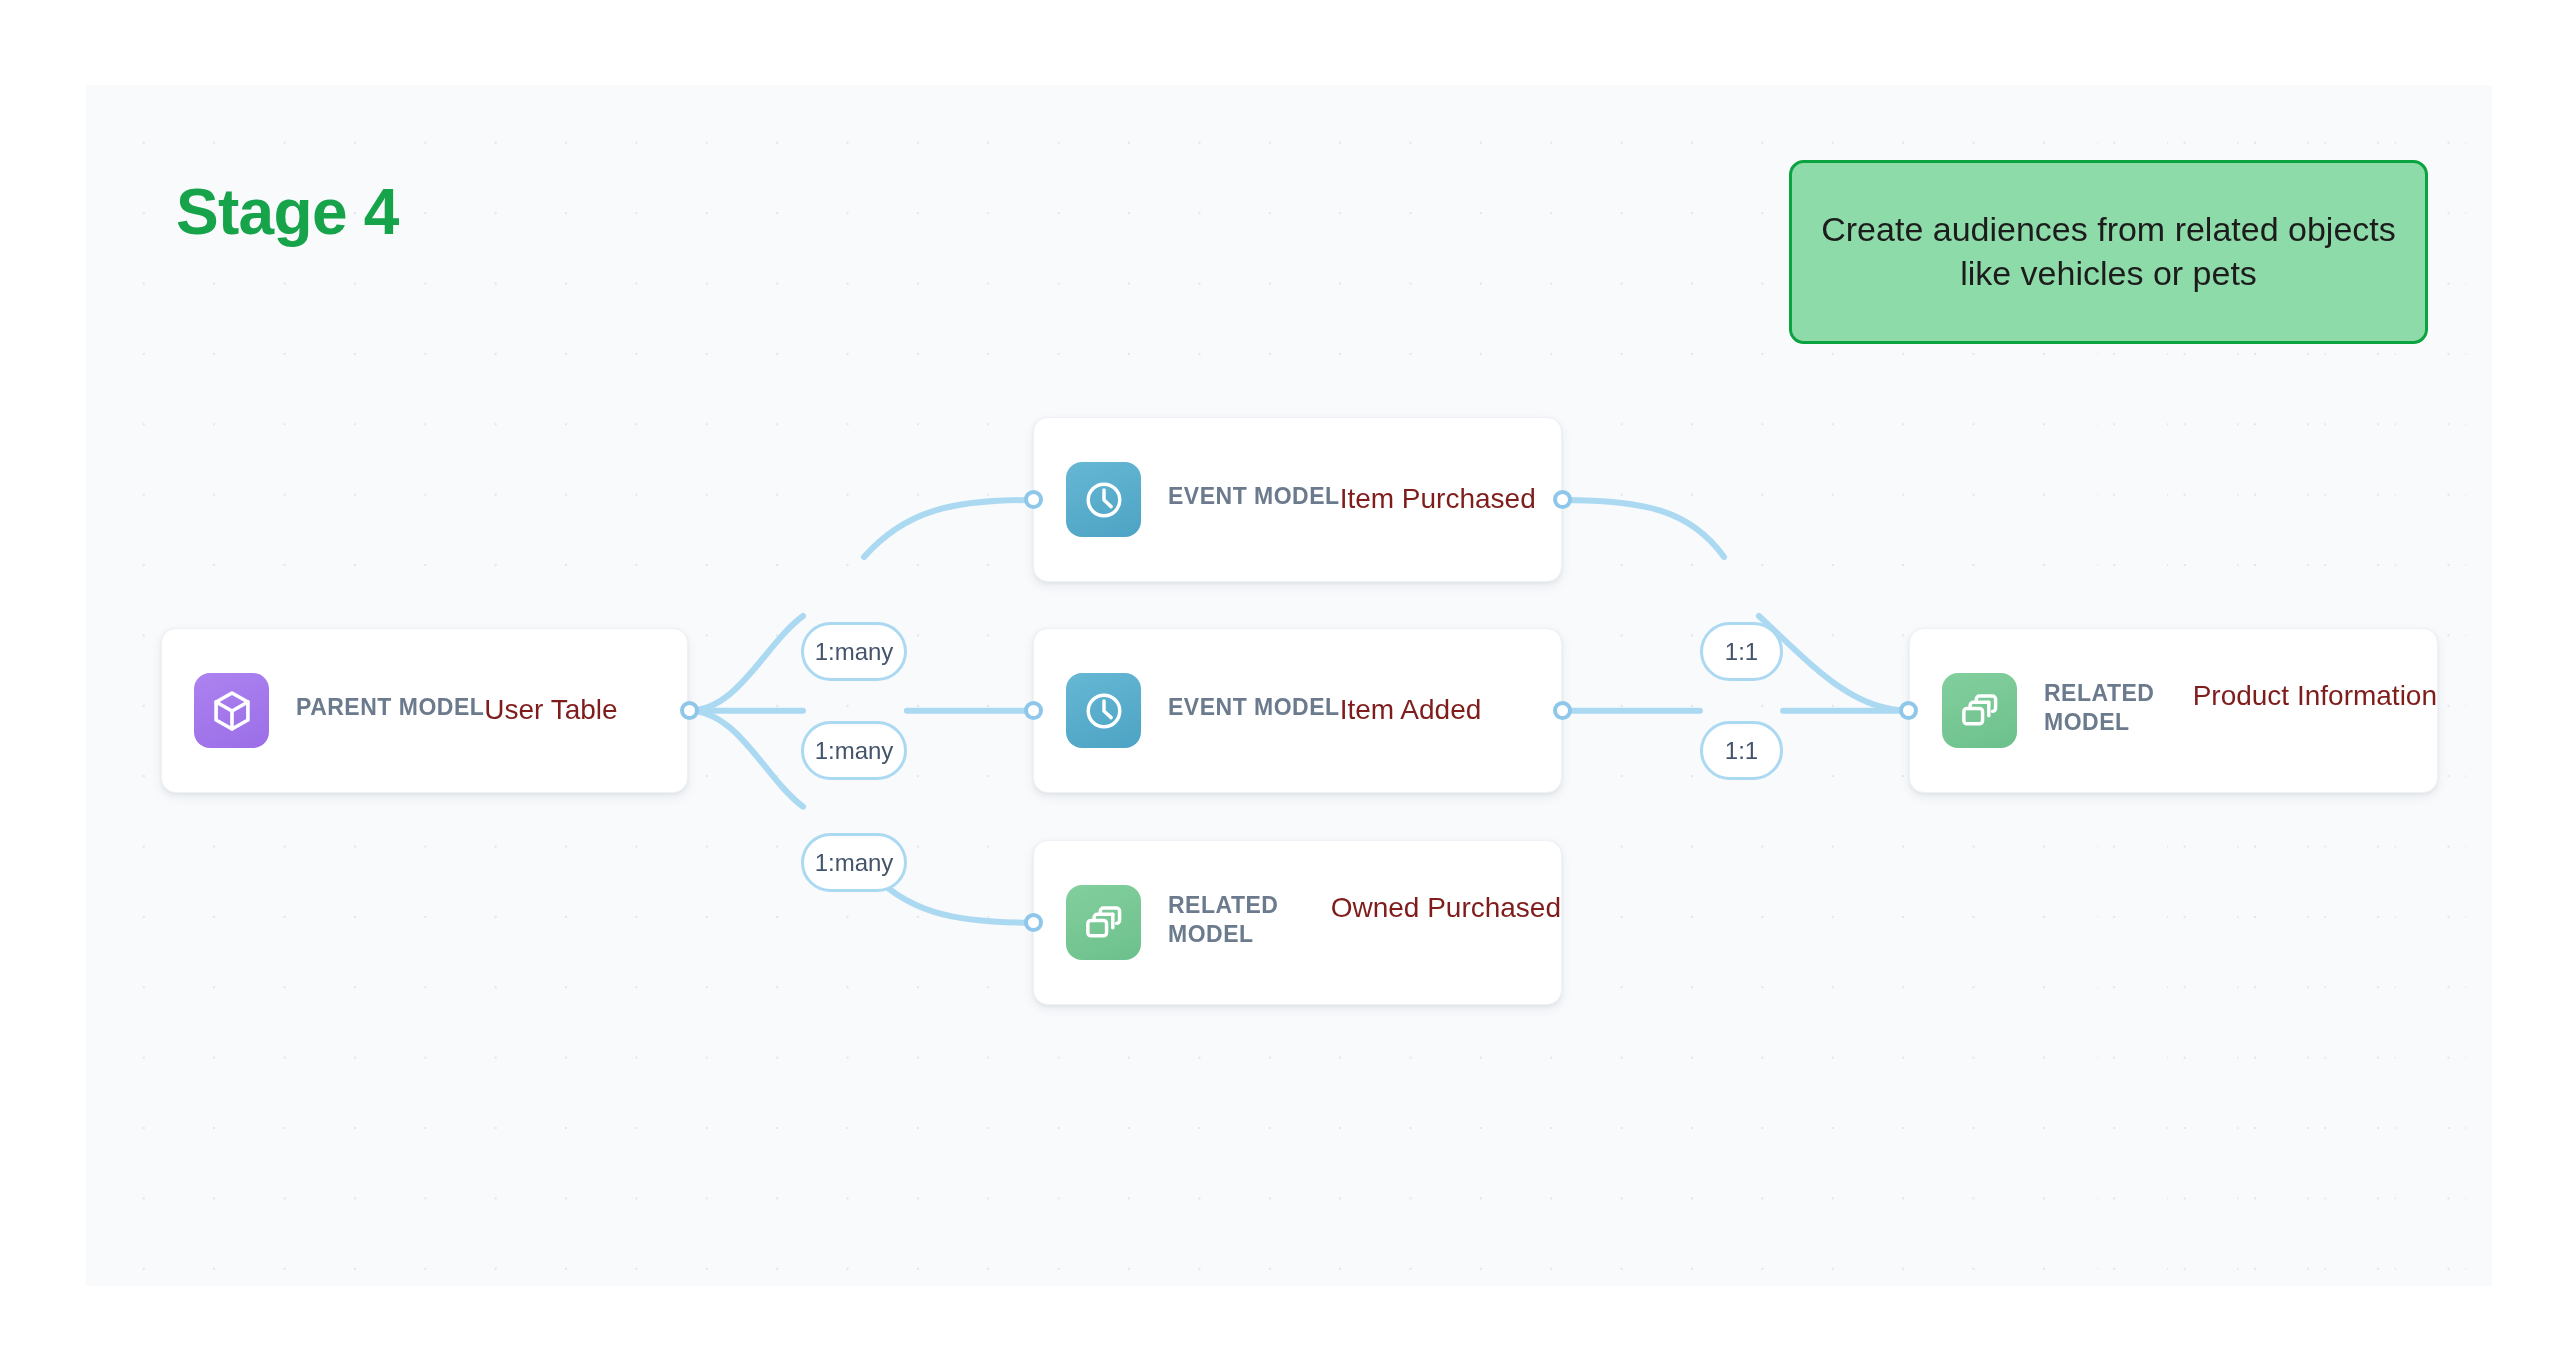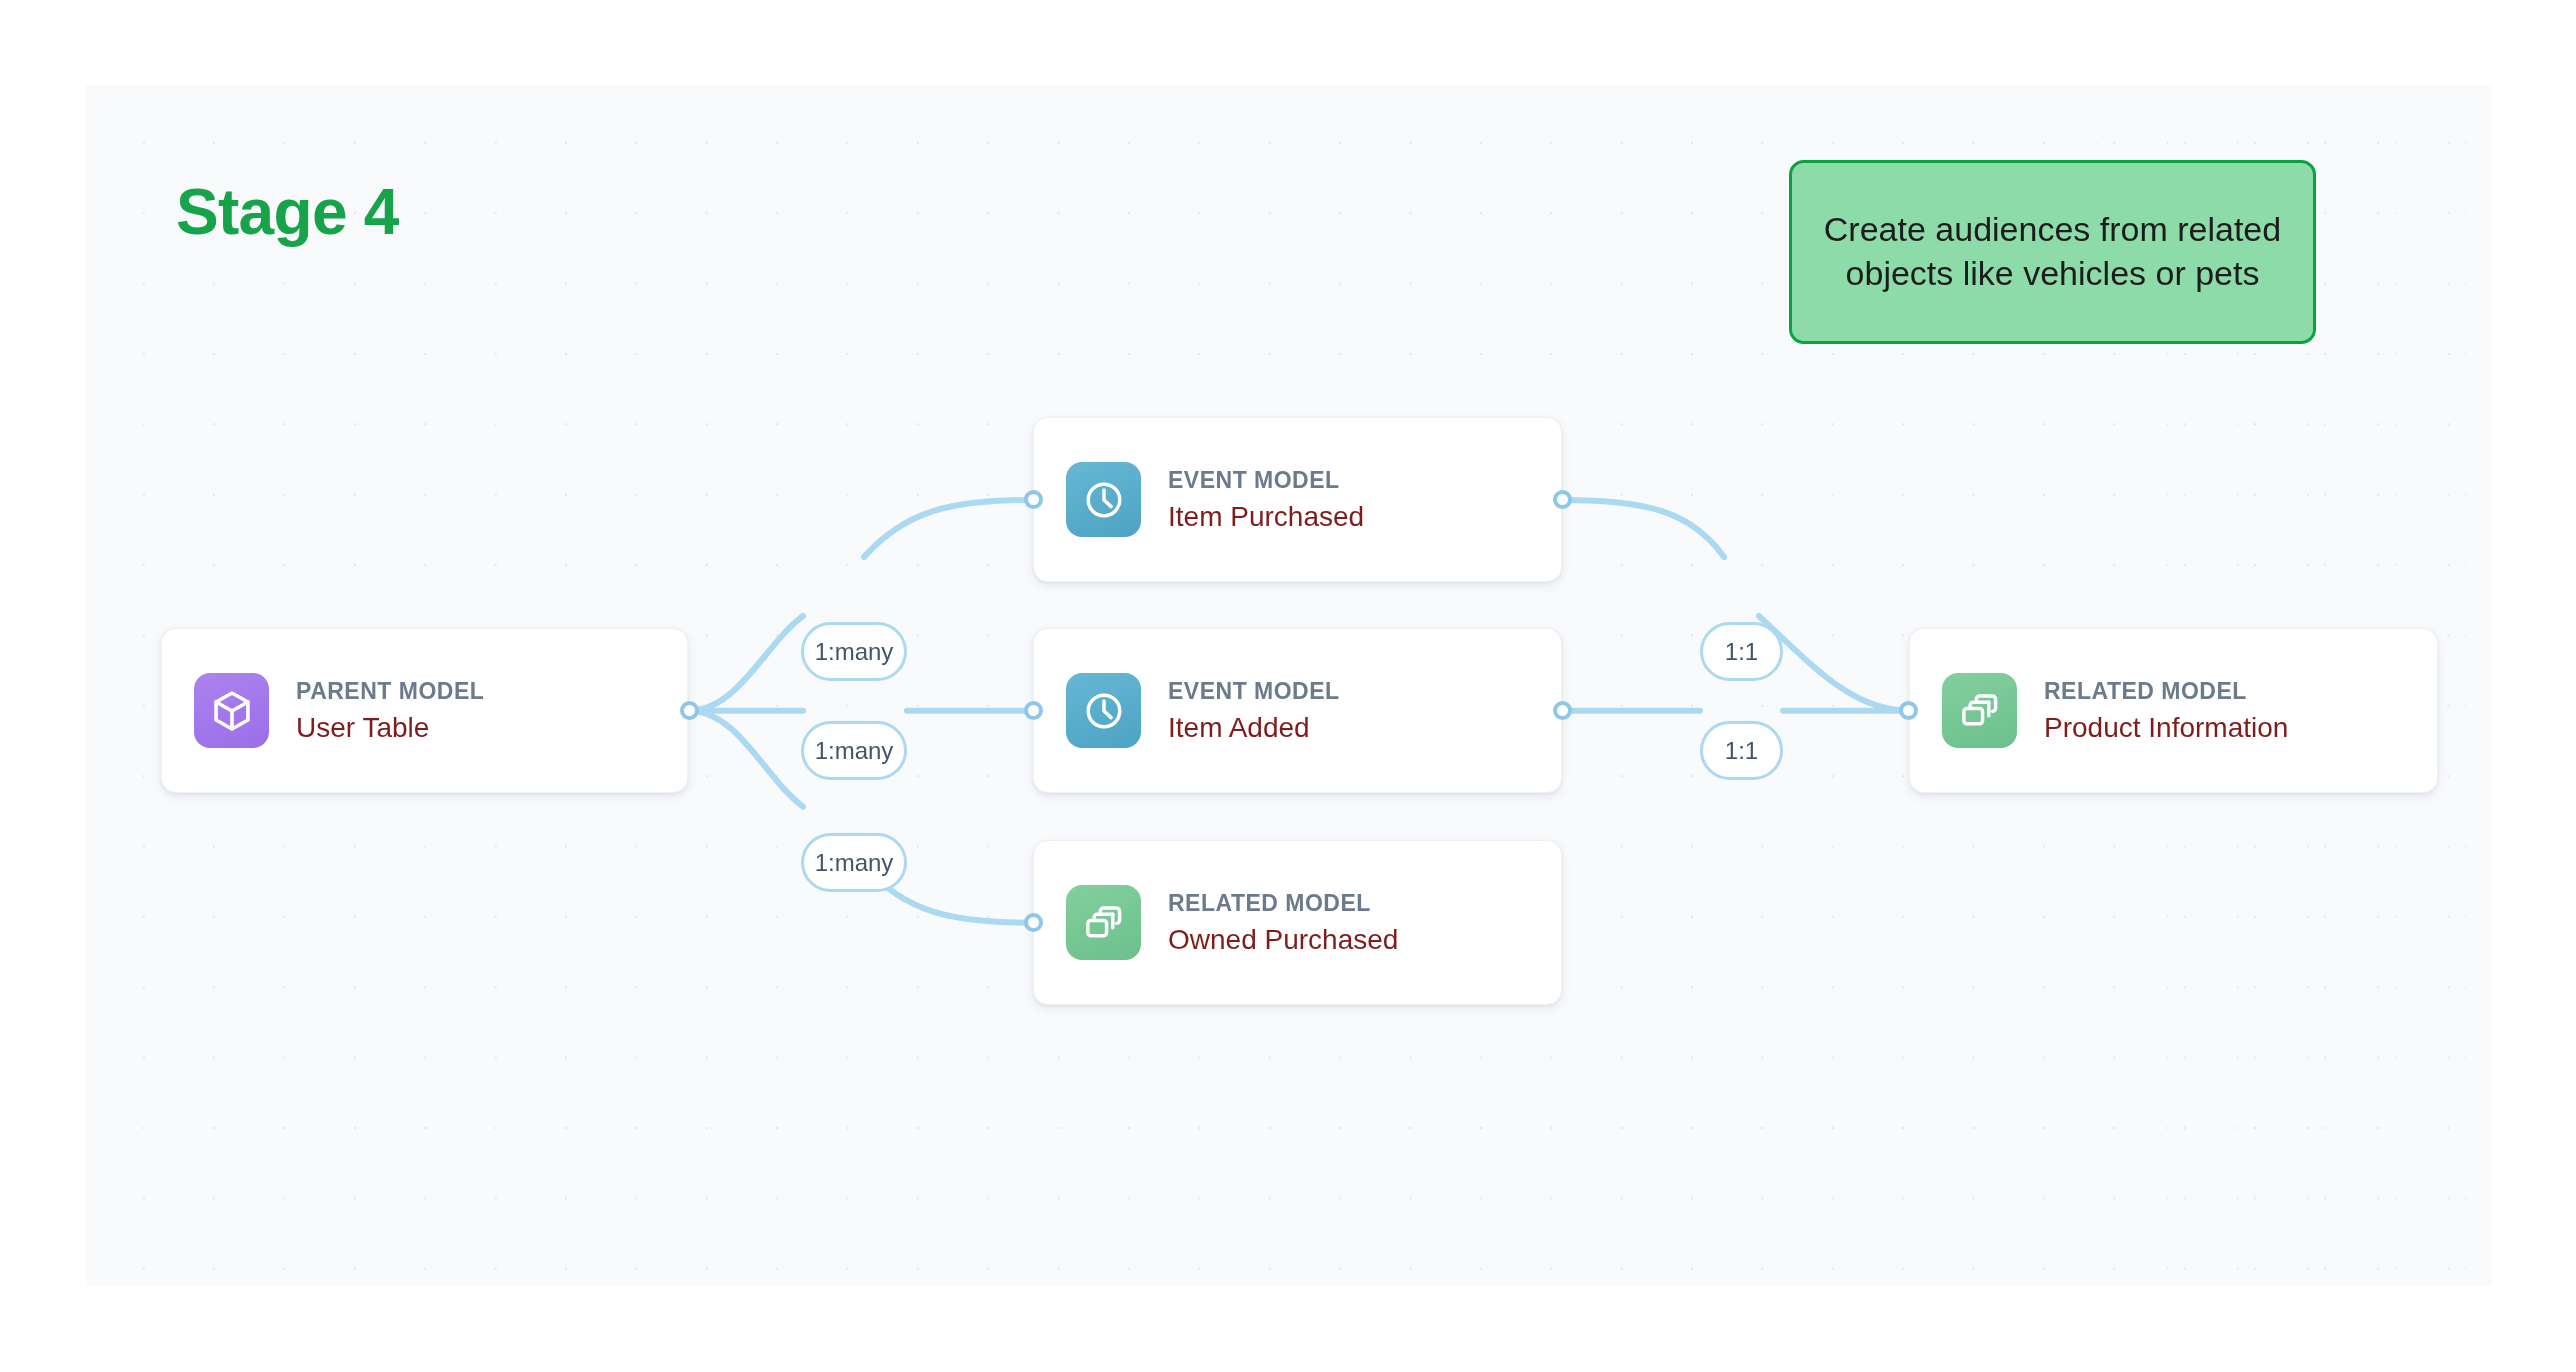--- a/index.html
+++ b/index.html
@@ -54,21 +54,21 @@
     color: #16a34a;
     white-space: nowrap;
     z-index: 6;
   }
 
   
   #callout {
     position: absolute;
     left: 1789px;
     top: 160px;
-    width: 527px;
+    width: 639px;
     height: 184px;
     box-sizing: border-box;
     background: #8ddba8;
     border: 3.4px solid #0ba33f;
     border-radius: 14.8px;
     display: flex;
     align-items: center;
     justify-content: center;
     text-align: center;
     padding: 0 27px;
@@ -112,21 +112,21 @@
     display: flex;
     align-items: center;
     justify-content: center;
     margin-right: 27px;
   }
   .node-icon svg { display: block; }
   .icon-parent  { background: linear-gradient(160deg,#ac82ef 0%,#9b6ee8 100%); }
   .icon-event   { background: linear-gradient(160deg,#66b8d4 0%,#4da3c4 100%); }
   .icon-related { background: linear-gradient(160deg,#83cf9e 0%,#6cc08c 100%); }
 
-  .node-text { display: flex; flex-direction: column; justify-content: center; }
+  .node-text { display: flex; flex-direction: row; justify-content: center; }
   .node-kind {
     font-size: 23px;
     font-weight: bold;
     letter-spacing: 0.5px;
     color: #6b7b8d;
     line-height: 1.25;
     text-transform: uppercase;
     margin-bottom: 5.4px;
   }
   .node-title {

